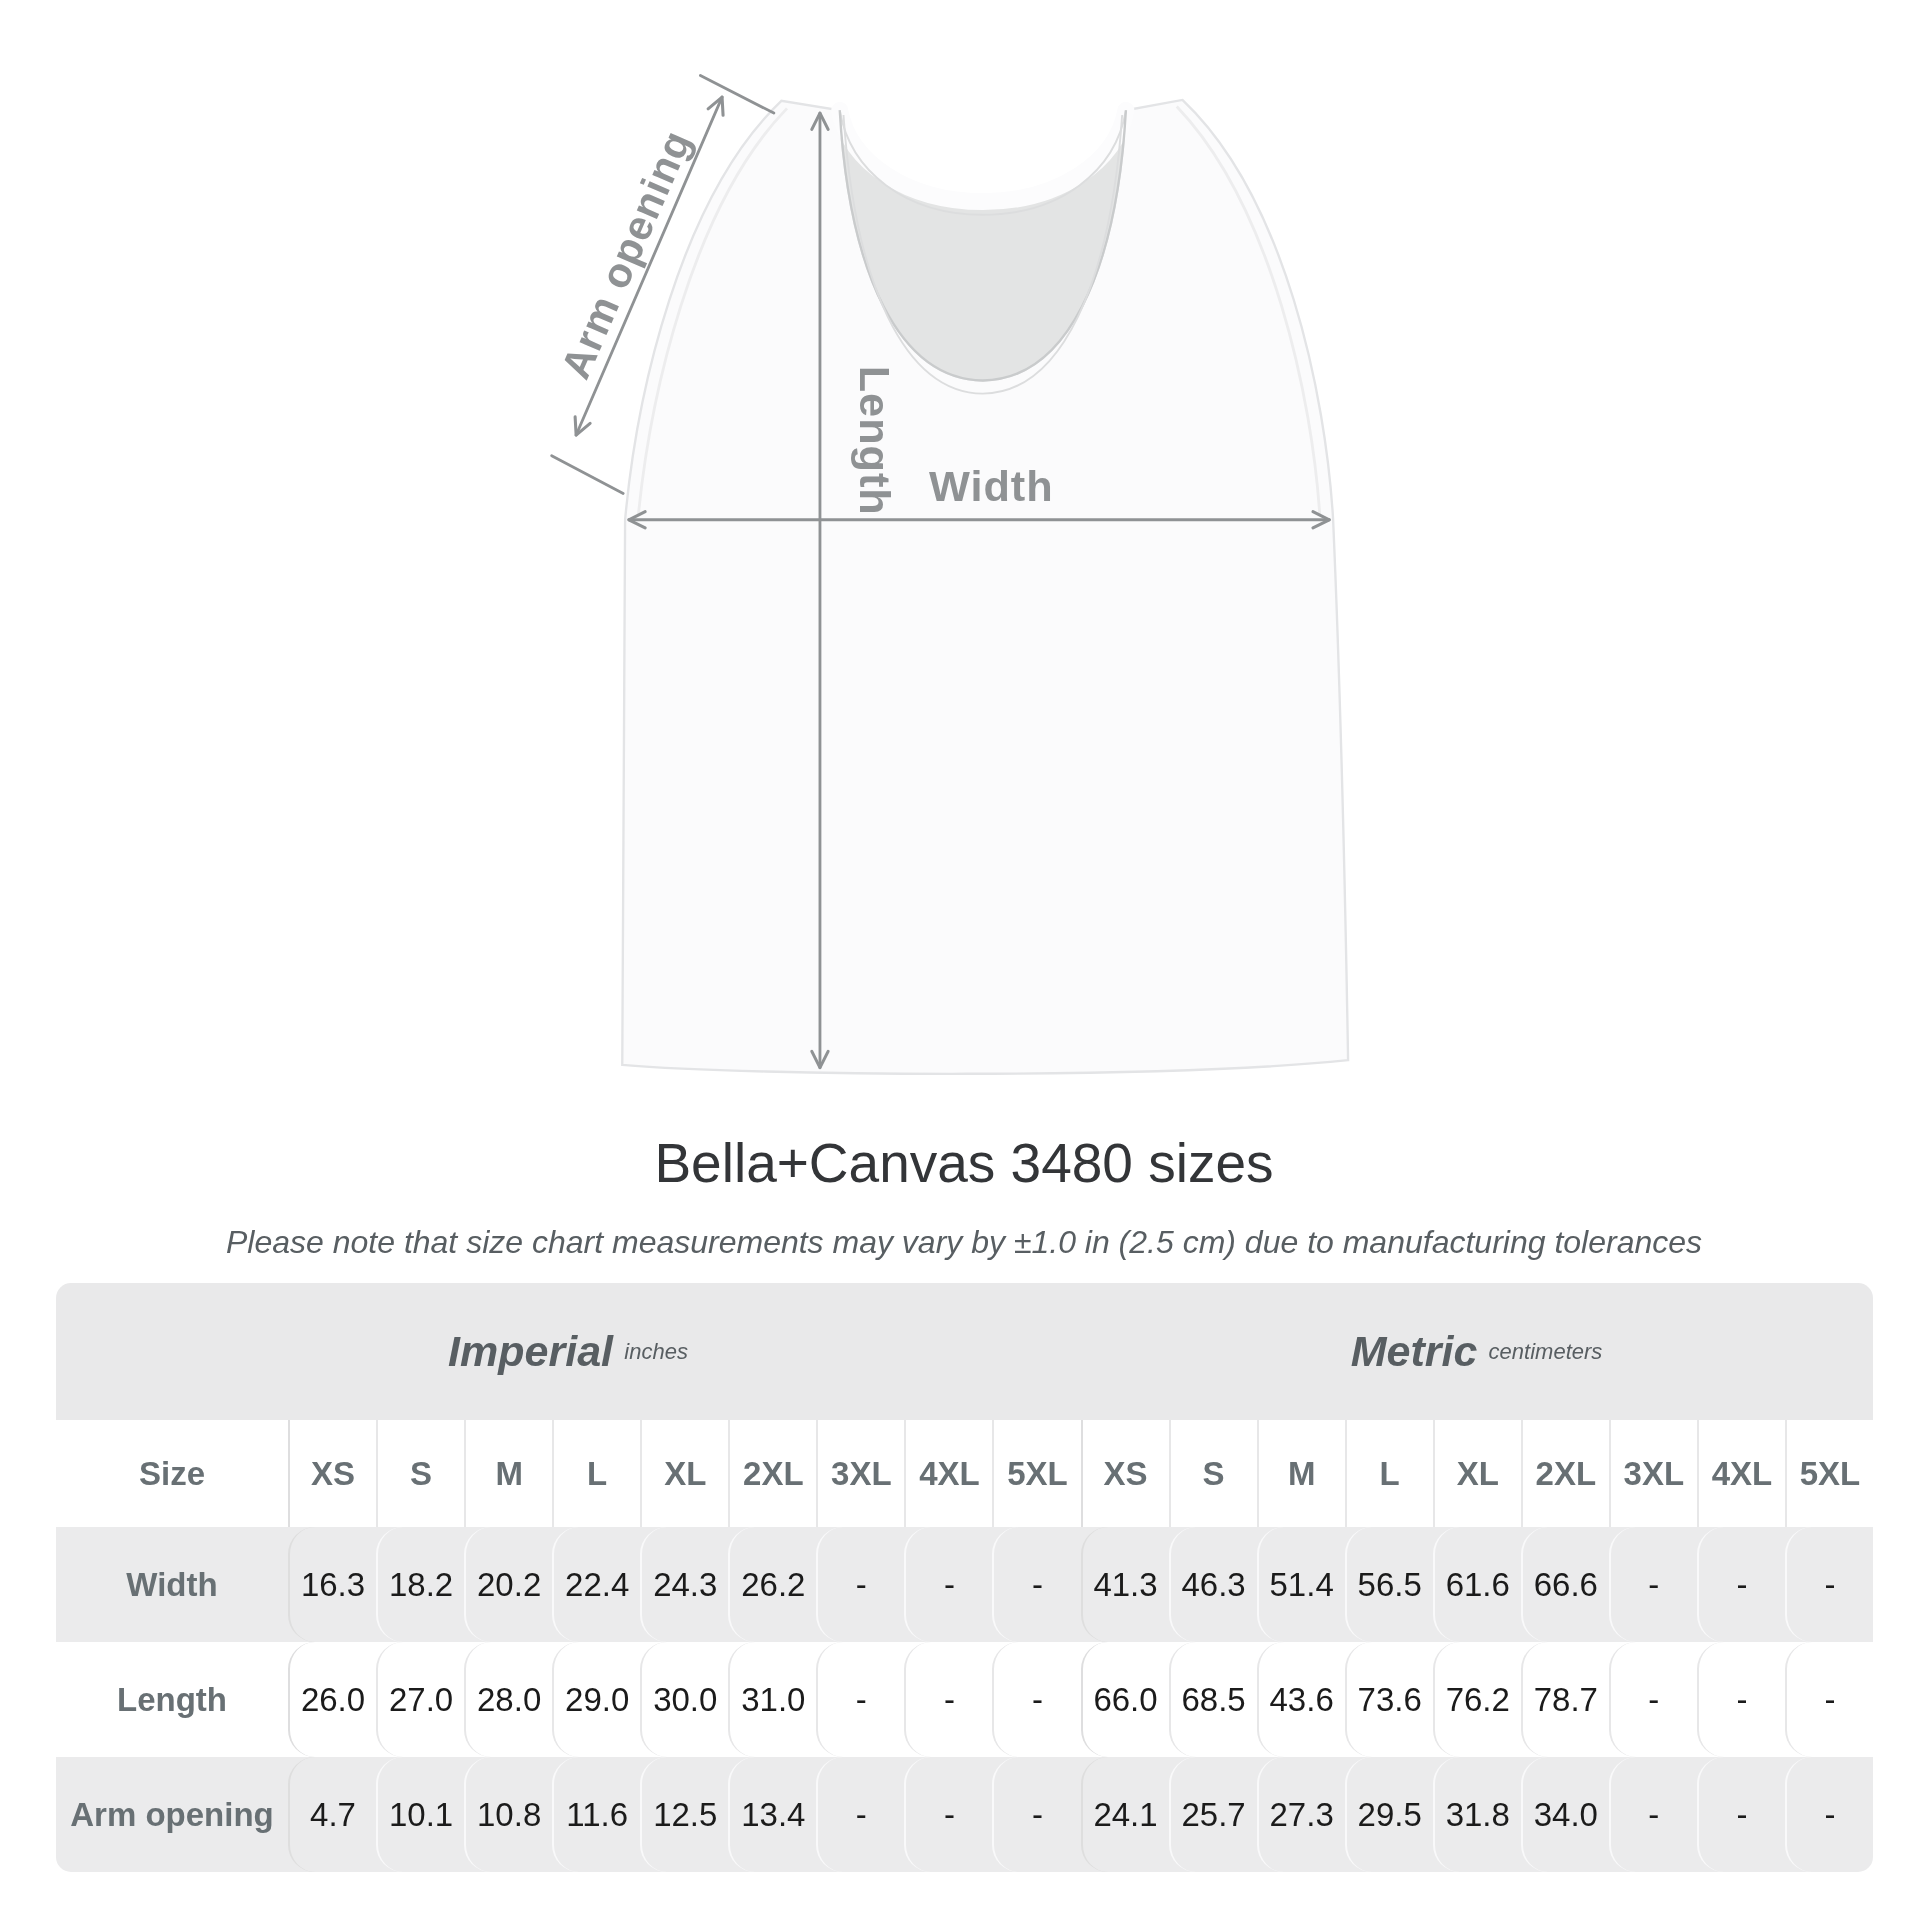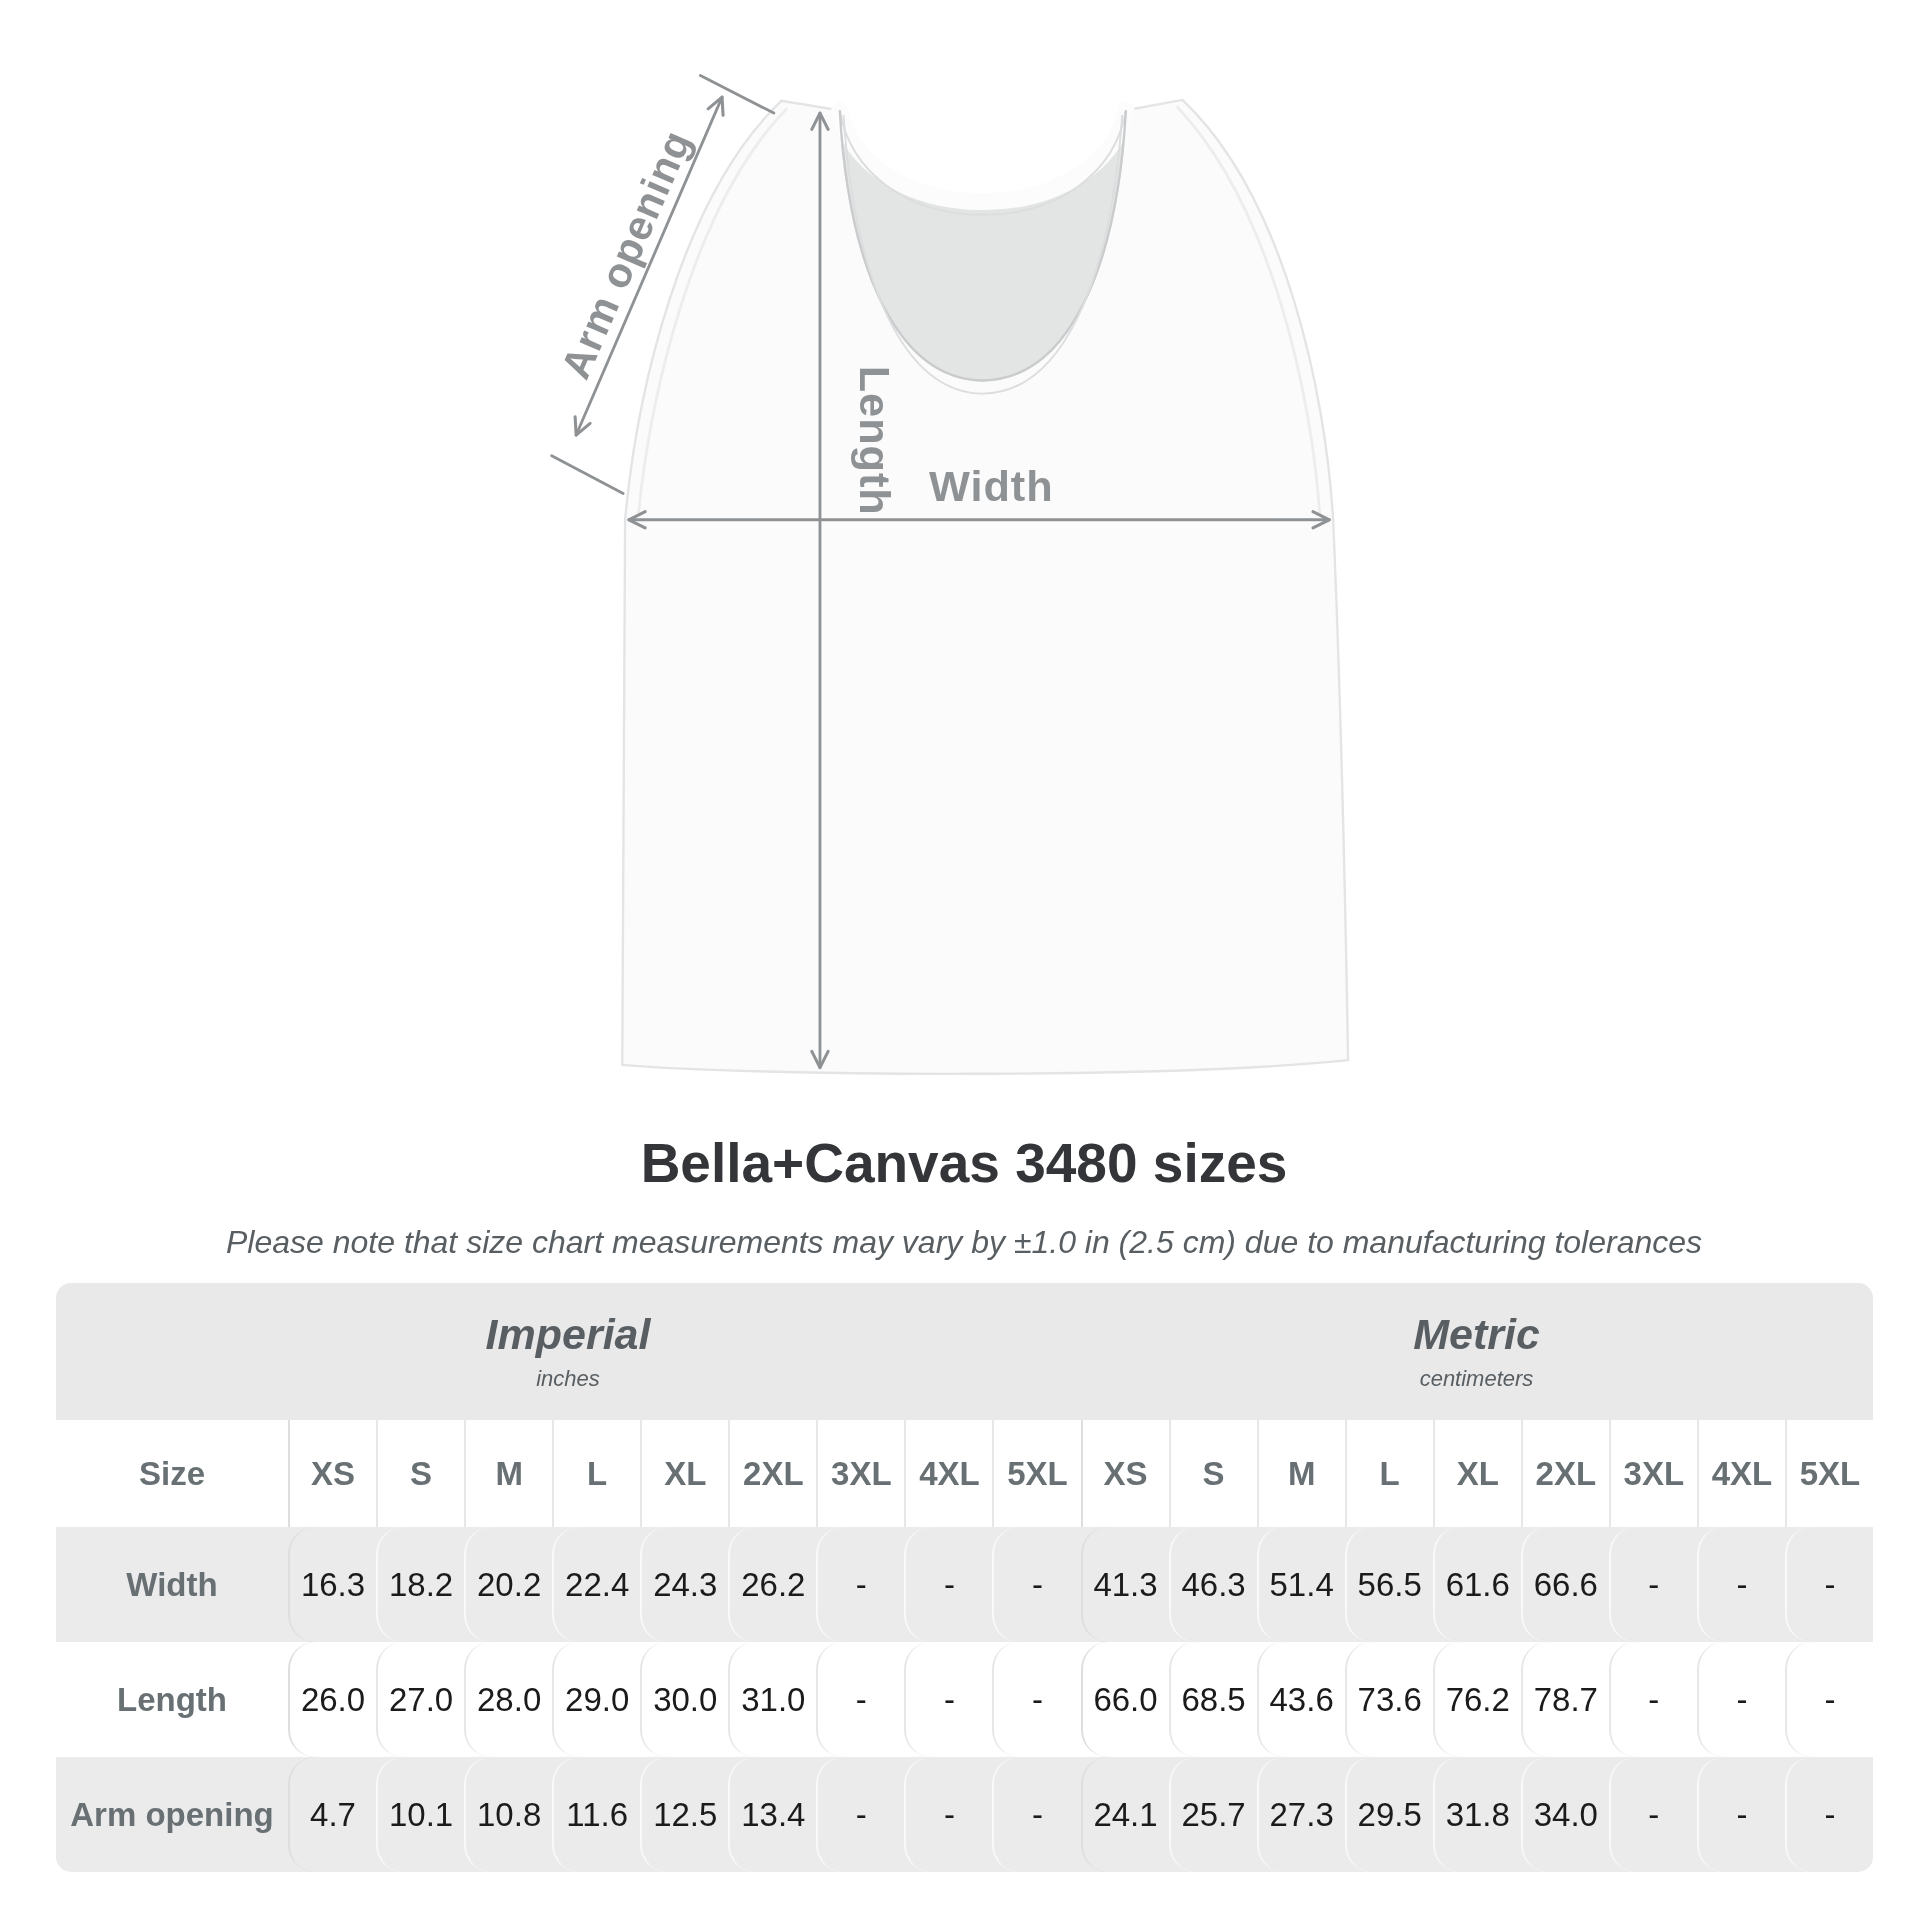--- a/index.html
+++ b/index.html
@@ -28,21 +28,21 @@
   .anno-label   { fill: var(--annotation, #8f9294); font-weight: bold; letter-spacing: 1px; }
   .lbl-46 { font-size: 46px; }
   .lbl-44 { font-size: 44px; }
   
   #page-title {
     position: absolute;
     left: 0; top: 1136px;
     width: 1928px;
     text-align: center;
     font-size: 55px;
-    font-weight: bold;
+    font-weight: normal;
     color: var(--heading-text, #333538);
     line-height: 1;
   }
   #page-subtitle {
     position: absolute;
     left: 0; top: 1226px;
     width: 1928px;
     text-align: center;
     font-size: 32px;
     font-style: italic;
@@ -57,21 +57,21 @@
     border-radius: 15px;
     overflow: hidden;
   }
   .band {
     display: flex;
     height: 137px;
     background: var(--band-bg, #e9e9ea);
   }
   .band-section {
     display: flex;
-    flex-direction: column;
+    flex-direction: row;
     align-items: center;
     justify-content: center;
     gap: 11.3px;
   }
   .band-section.imperial { width: 1024px; }
   .band-section.metric   { flex: 1; }
   .band-name {
     font-size: 43px;
     font-weight: bold;
     font-style: italic;

